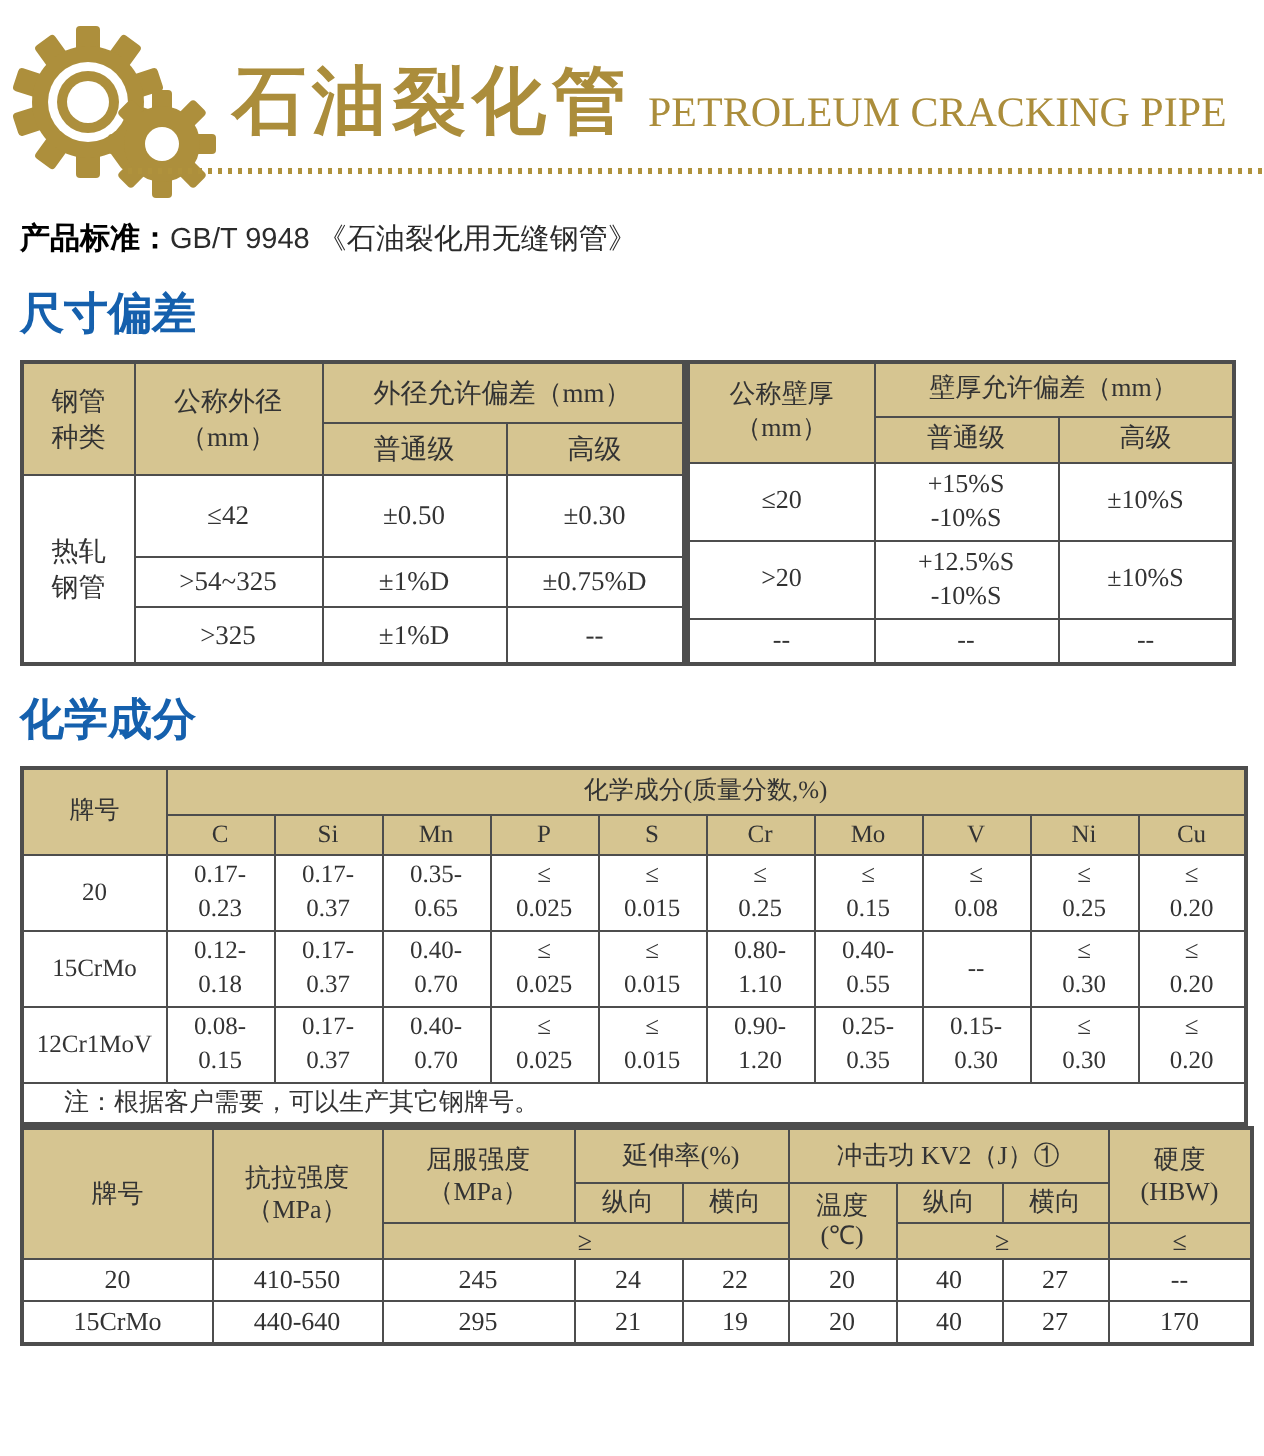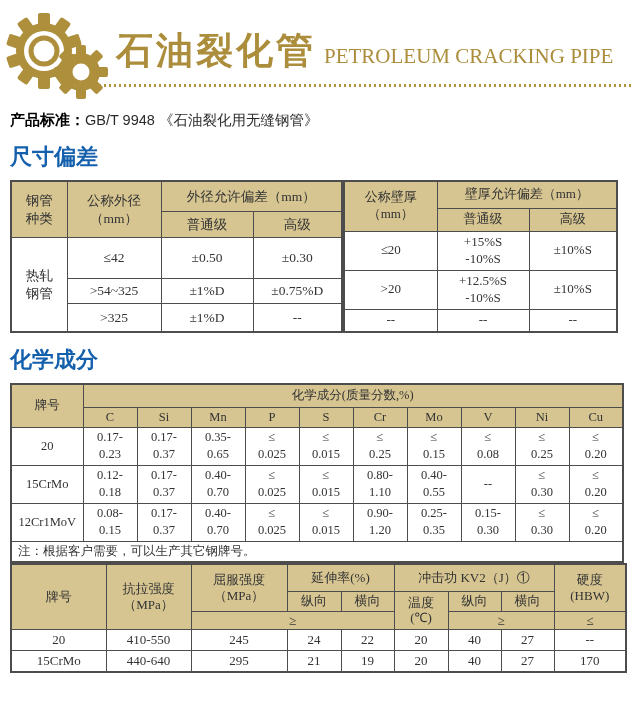--- a/index.html
+++ b/index.html
@@ -39,21 +39,21 @@
     font-weight: bold; font-size: 22px; margin: 12px 0 8px 0;
   }
   
   table { border-collapse: collapse; table-layout: fixed; border: 2px solid #4d4d4d; }
   th, td {
     border: 1px solid #4d4d4d; text-align: center; vertical-align: middle;
     font-family: "Liberation Serif", serif; font-weight: normal; color: #333;
     font-size: 13.5px; line-height: 1.3; padding: 1px 2px; white-space: pre-line;
   }
   th { background: #d6c591; }
-  td.note { text-align: left; padding-left: 6px; font-size: 13px; }
+  td.note { text-align: left; padding-left: 20px; font-size: 13px; }
   
   .dim-wrap { display: flex; justify-content: flex-start; }
   .t-od { width: 331px; } .t-wt { width: 273px; }
   .t-od tr.hr1, .t-wt tr.hr1 { height: 27px; }
   .t-od tr.hr2, .t-wt tr.hr2 { height: 23px; }
   .t-od tr.dr1 { height: 36px; } .t-od tr.dr2 { height: 22px; } .t-od tr.dr3 { height: 25px; }
   .t-wt tr.dr1, .t-wt tr.dr2 { height: 39px; } .t-wt tr.dr3 { height: 23px; }
   .t-wt td, .t-wt th { font-size: 13px; }
   
   .t-chem { width: 612px; margin-top: 0; }

